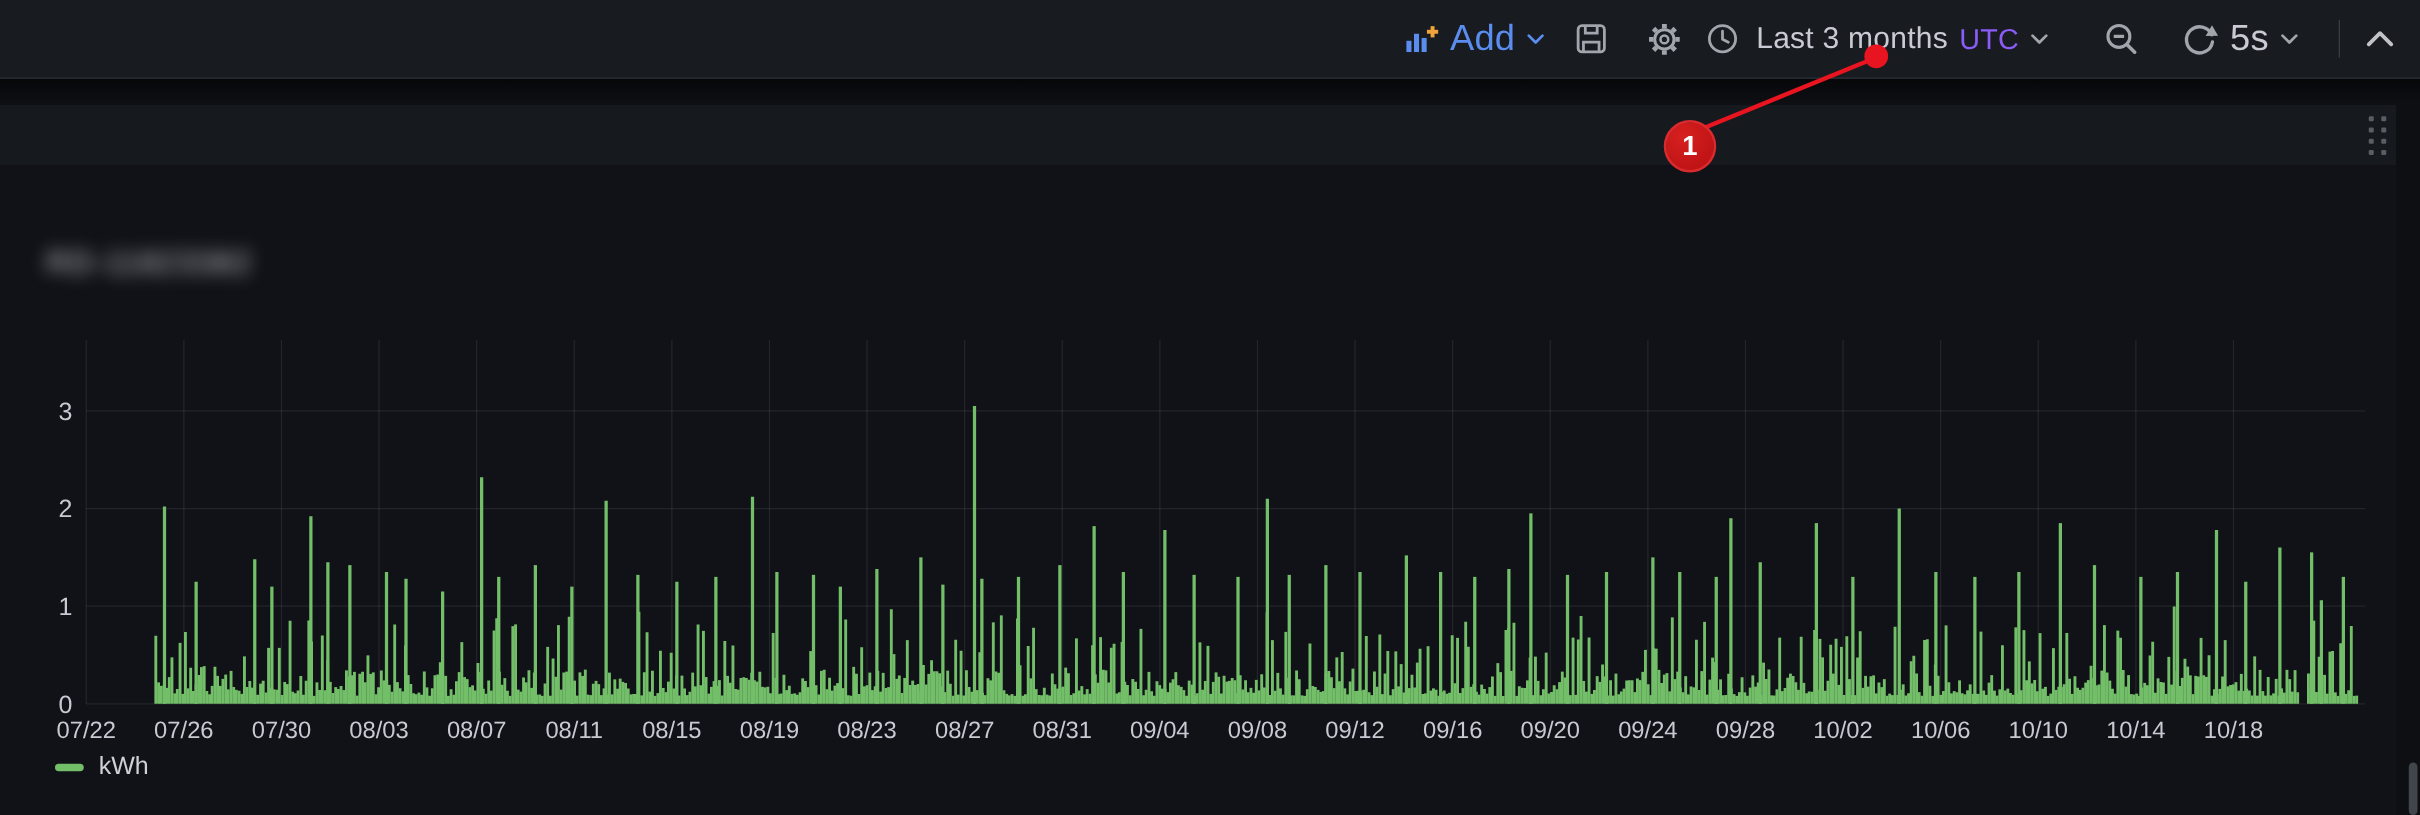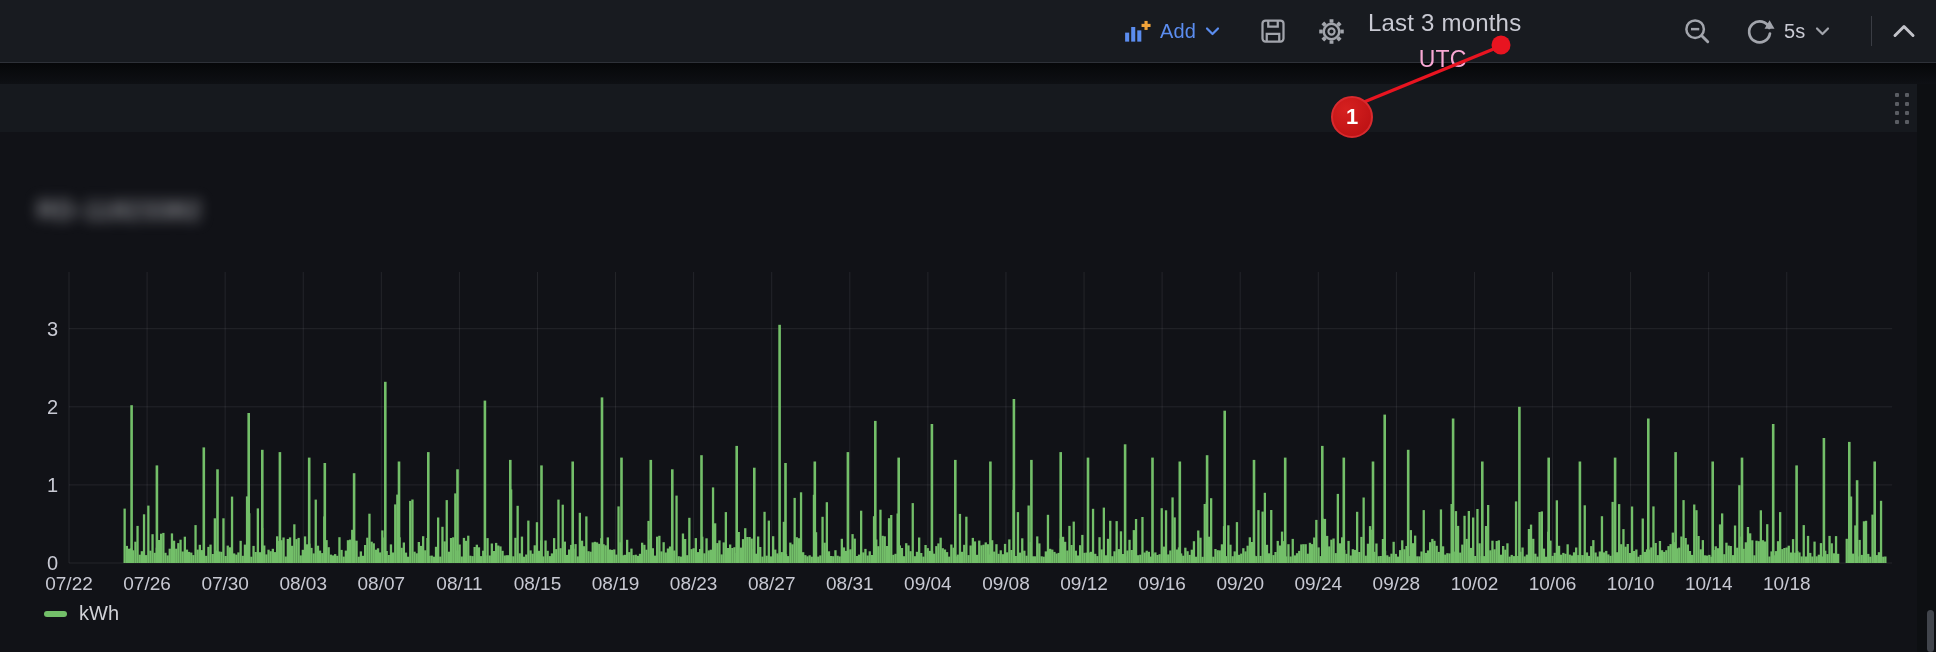--- a/index.html
+++ b/index.html
@@ -3,23 +3,23 @@
 <meta charset="utf-8">
 <style>
   html,body{margin:0;padding:0;background:#0d0f12;width:1936px;height:652px;overflow:hidden;
     font-family:"Liberation Sans","DejaVu Sans",sans-serif;-webkit-font-smoothing:antialiased;}
   .stage{position:relative;width:1936px;height:652px;background:#0d0f12;}
 
   
   .toolbar{position:absolute;left:0;top:0;width:1936px;height:62px;background:#181b20;
     border-bottom:1px solid #2e3138;z-index:5;}
   .titem{position:absolute;top:0;height:62px;display:flex;align-items:center;gap:9px;}
-  .tlabel{font-size:20px;color:#c9cad3;letter-spacing:.2px;}
+  .tlabel{font-size:29px;color:#c9cad3;letter-spacing:.2px;}
   .blue{color:#5b8def;font-weight:500;}
-  .orange{color:#f9a8d4;font-weight:500;text-align:right;}
+  .orange{color:#8b5cf6;font-weight:500;text-align:right;}
   .vdivider{position:absolute;left:1871px;top:16px;width:1px;height:30px;background:#3a3d44;}
 
   
   .shadow-band{position:absolute;left:0;top:63px;width:1936px;height:21px;
     background:linear-gradient(#060709,#0e1014);}
 
   
   .strip{position:absolute;left:0;top:84px;width:1917px;height:48px;background:#16191e;}
   .drag-dots{position:absolute;right:6px;top:9px;width:16px;height:32px;
     display:grid;grid-template-columns:4px 4px;grid-auto-rows:4px;gap:5px 6px;}
@@ -86,21 +86,21 @@
           <line x1="12" y1="18.8" x2="12" y2="21.5"></line>
             <line x1="7.19" y1="16.81" x2="5.28" y2="18.72"></line>
           <line x1="5.2" y1="12" x2="2.5" y2="12"></line>
             <line x1="7.19" y1="7.19" x2="5.28" y2="5.28"></line>
           <line x1="12" y1="5.2" x2="12" y2="2.5"></line>
             <line x1="16.81" y1="7.19" x2="18.72" y2="5.28"></line>
         </g>
       </svg>
     </div>
 
-    <div class="titem" style="left:1364px;flex-direction:column;">
+    <div class="titem" style="left:1364px;">
       <svg width="28" height="28" viewBox="0 0 24 24">
         <circle cx="12" cy="12" r="9" fill="none" stroke="#a2a5ac" stroke-width="1.9"></circle>
         <polyline points="12,6.8 12,12.4 16,14.4" fill="none" stroke="#a2a5ac" stroke-width="1.9" stroke-linecap="round" stroke-linejoin="round"></polyline>
       </svg>
       <span class="tlabel" style="margin-left:4px;font-size:24px;">Last 3 months</span>
       <span class="tlabel orange" style="font-size:23px;">UTC</span>
       <svg width="15" height="10" viewBox="0 0 15 10">
         <polyline points="2,2.5 7.5,8 13,2.5" fill="none" stroke="#a2a5ac" stroke-width="2.2" stroke-linecap="round" stroke-linejoin="round"></polyline>
       </svg>
     </div>

